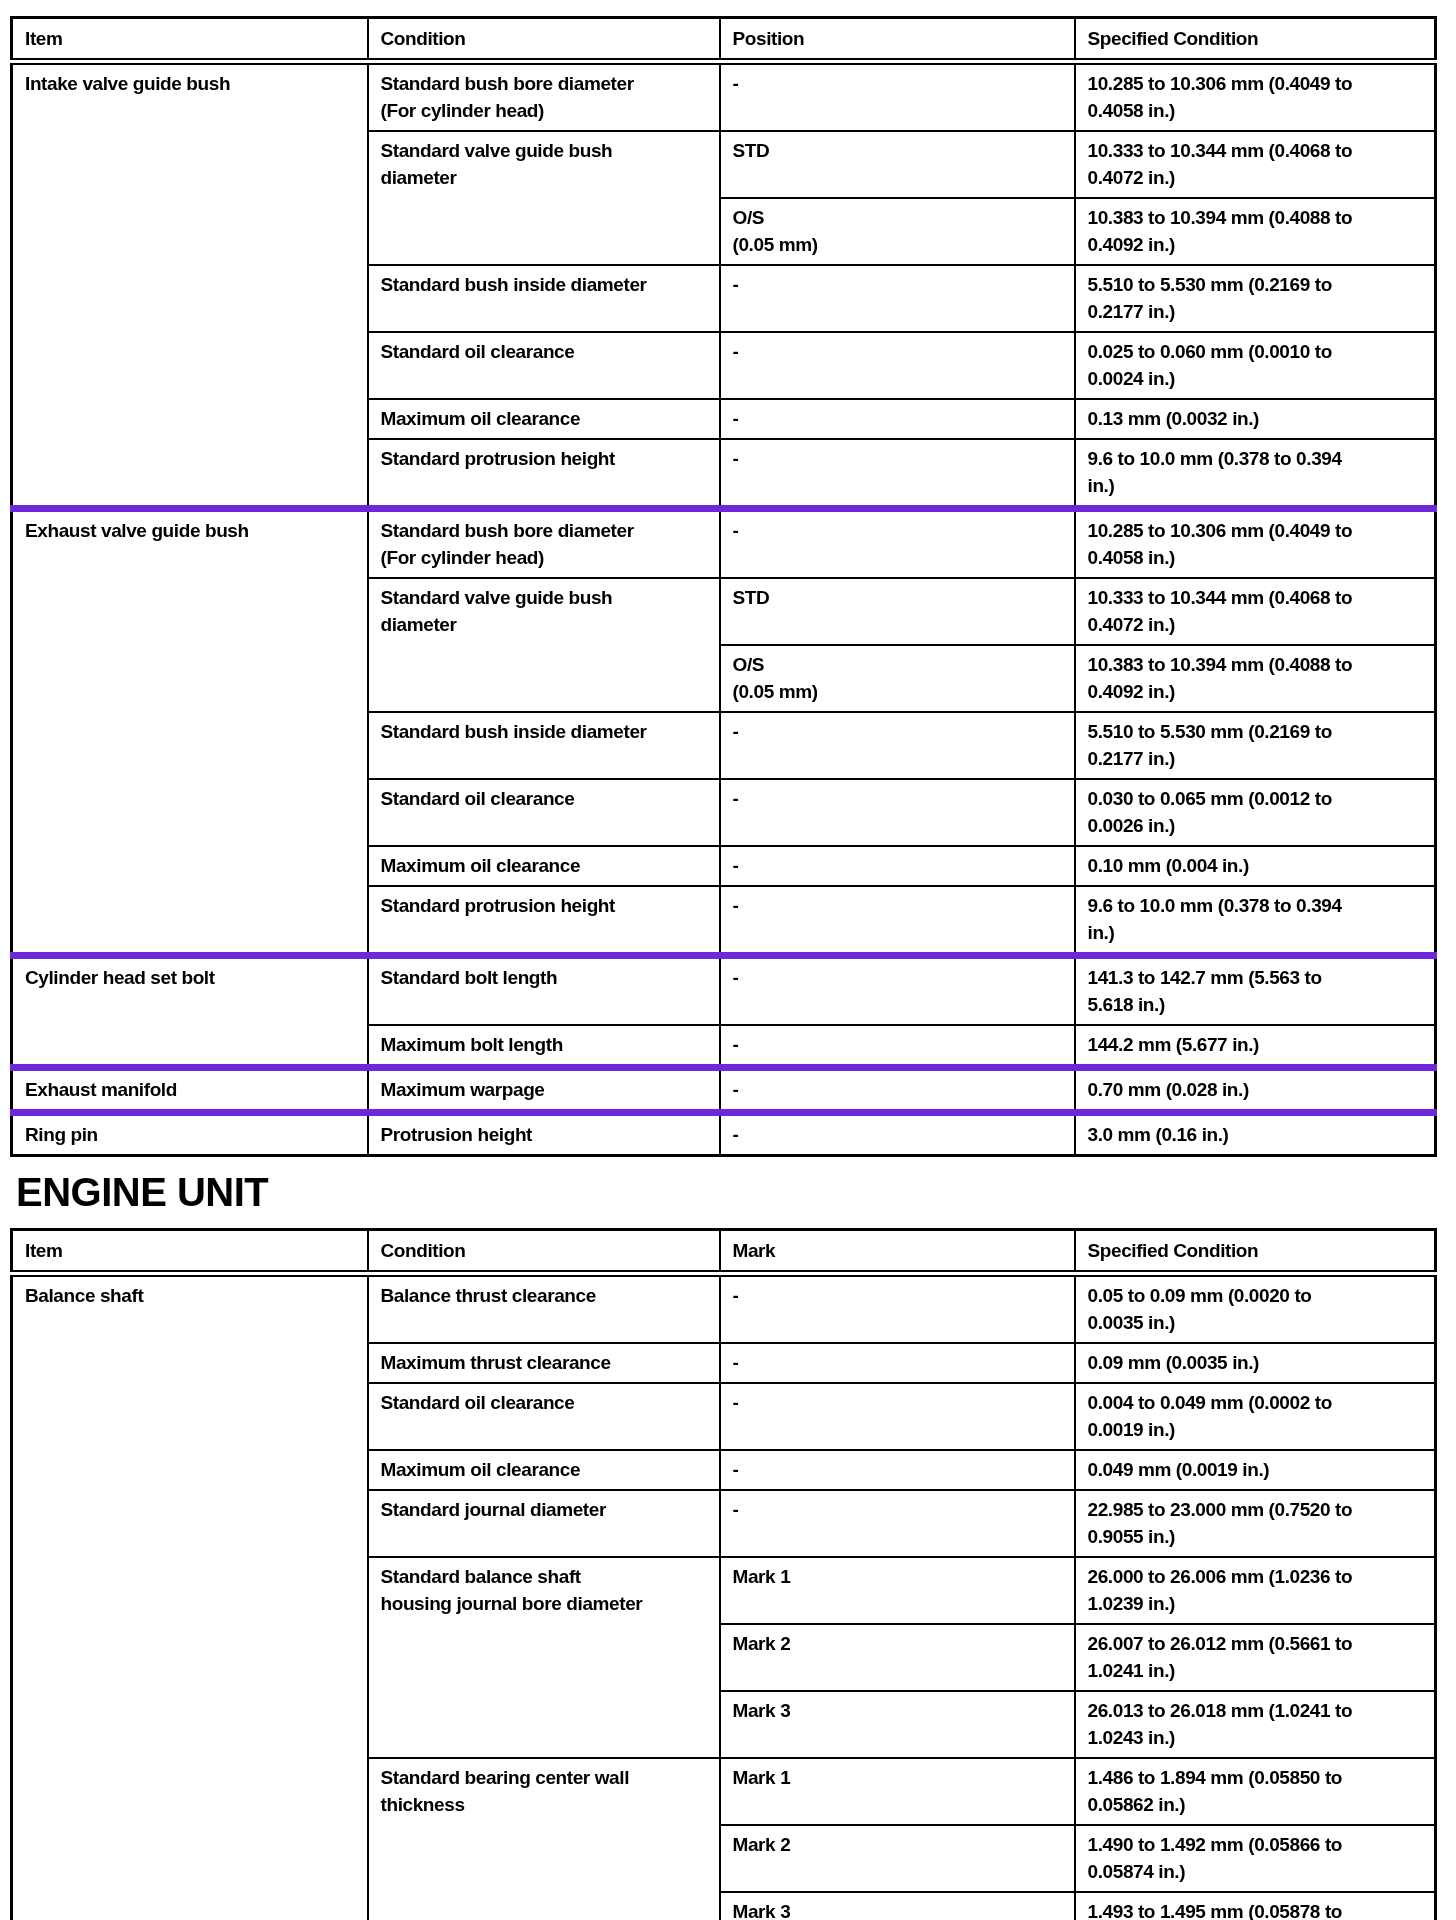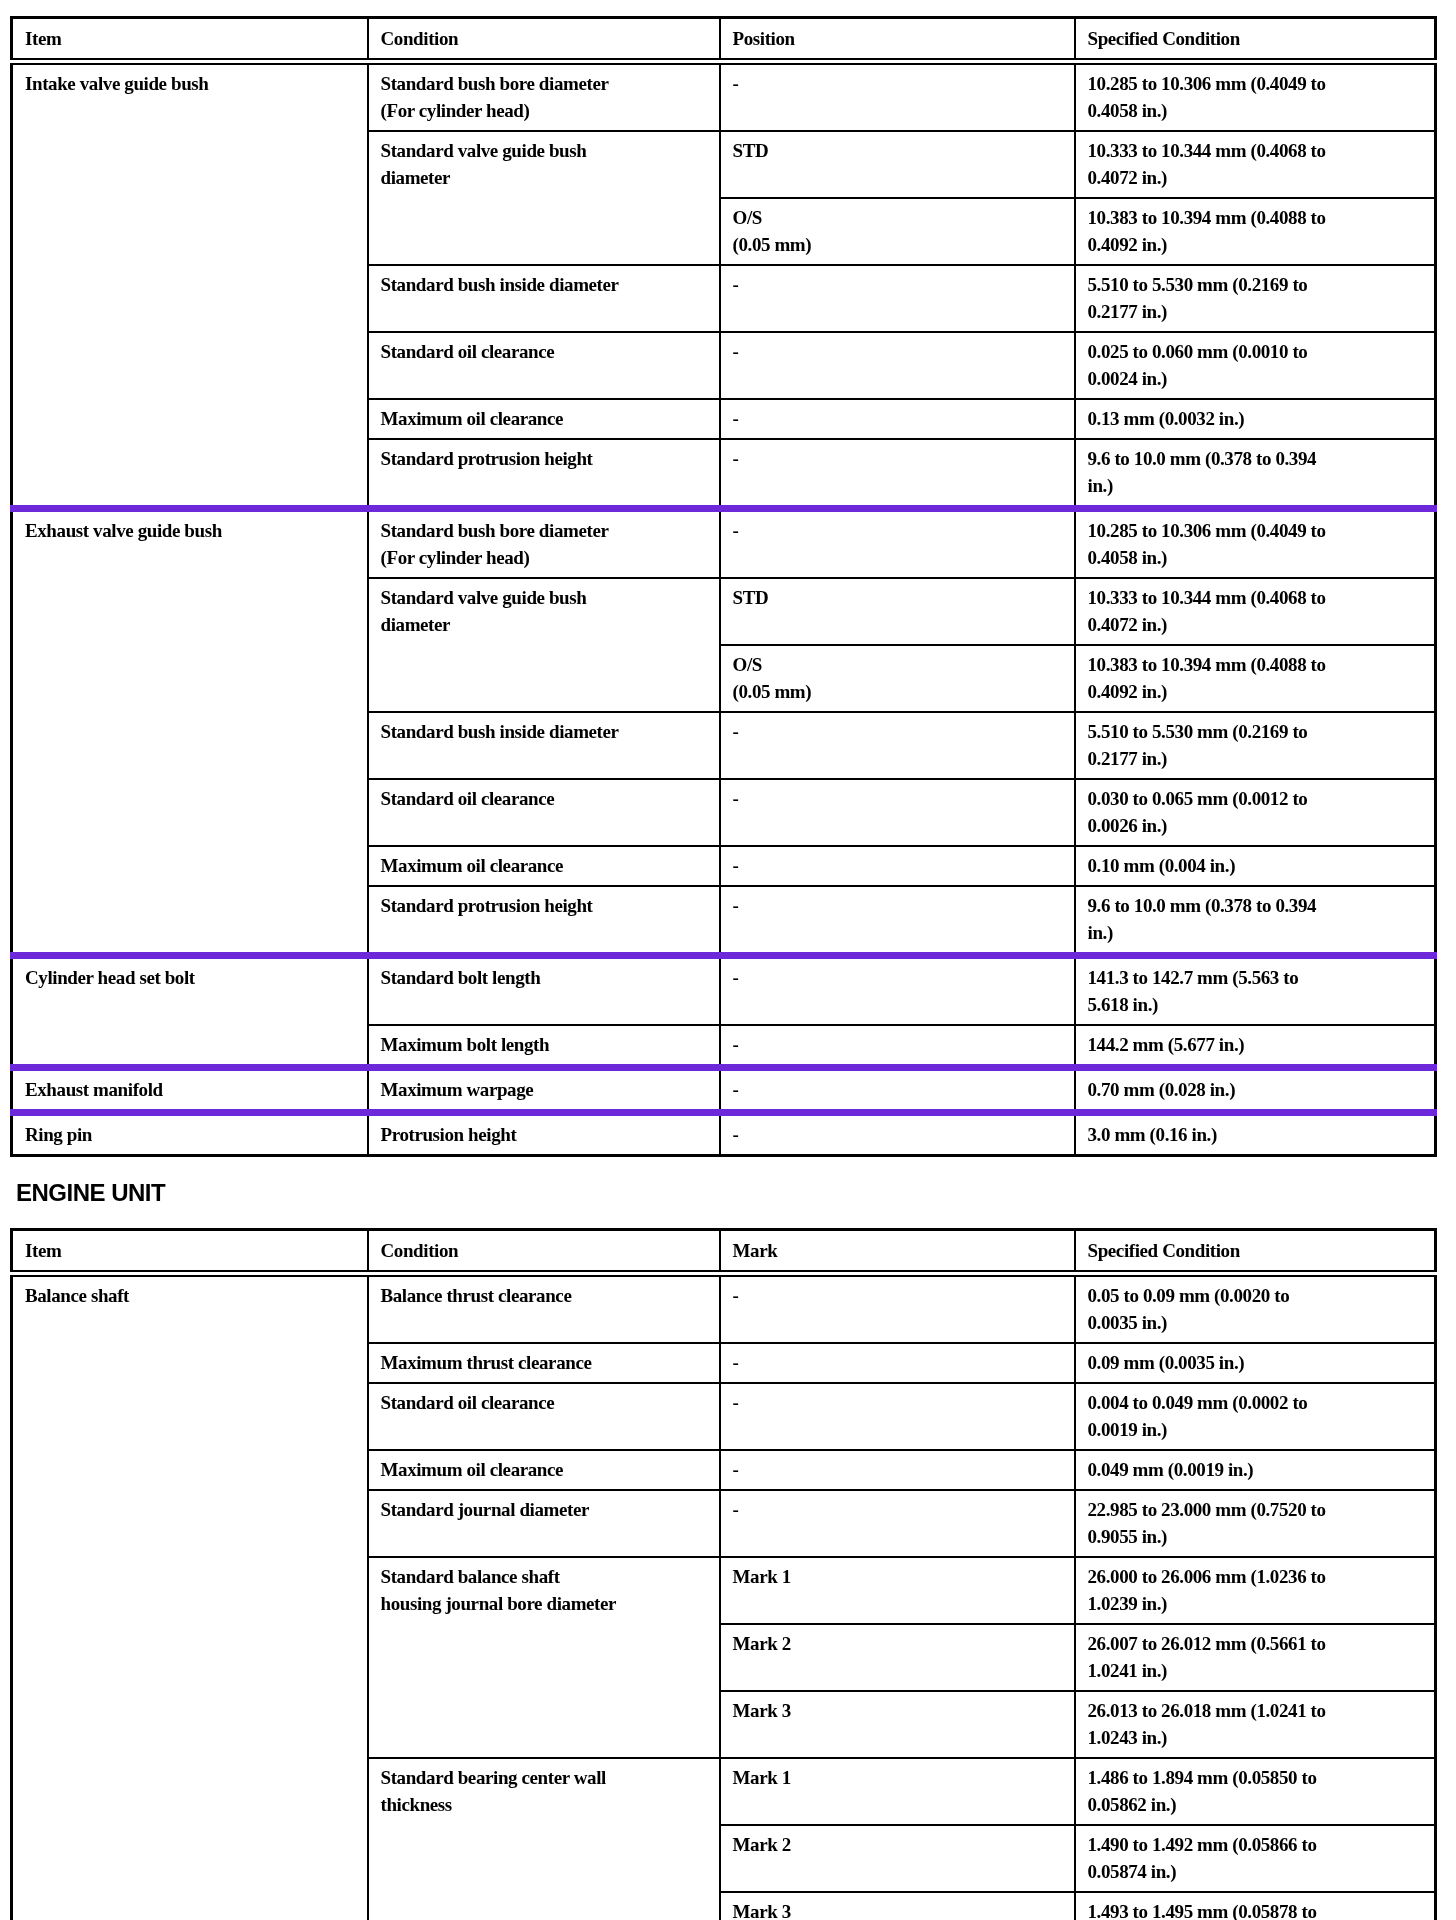--- a/index.html
+++ b/index.html
@@ -14,21 +14,20 @@
     width: 1456px;
     box-sizing: border-box;
     padding: 16px 22px 18px 10px;
     background: #ffffff;
   }
   table.spec {
     border-collapse: collapse;
     table-layout: fixed;
     width: 1424px;
     border: 3px solid #000;
-    font-family: Liberation Serif, serif;
   }
   table.spec col.c1 { width: 356px; }
   table.spec col.c2 { width: 352px; }
   table.spec col.c3 { width: 355px; }
   table.spec col.c4 { width: 361px; }
   table.spec th, table.spec td {
     border: 2px solid #000;
     vertical-align: top;
     text-align: left;
     font-size: 19px;
@@ -40,21 +39,21 @@
     overflow: hidden;
   }
   table.spec th {
     border-bottom: 7px double #000;
     padding: 6px 10px 6px 12px;
   }
   table.spec tr.group-start td {
     border-top: 7px solid #6d28d9;
   }
   h1.section-heading {
-    font-size: 24px;
+    font-size: 40px;
     line-height: 31px;
     letter-spacing: -0.5px;
     font-weight: 700;
     margin: 20px 0 20px 6px;
   }
 </style>
 </head>
 <body>
 
 <div class="page">

